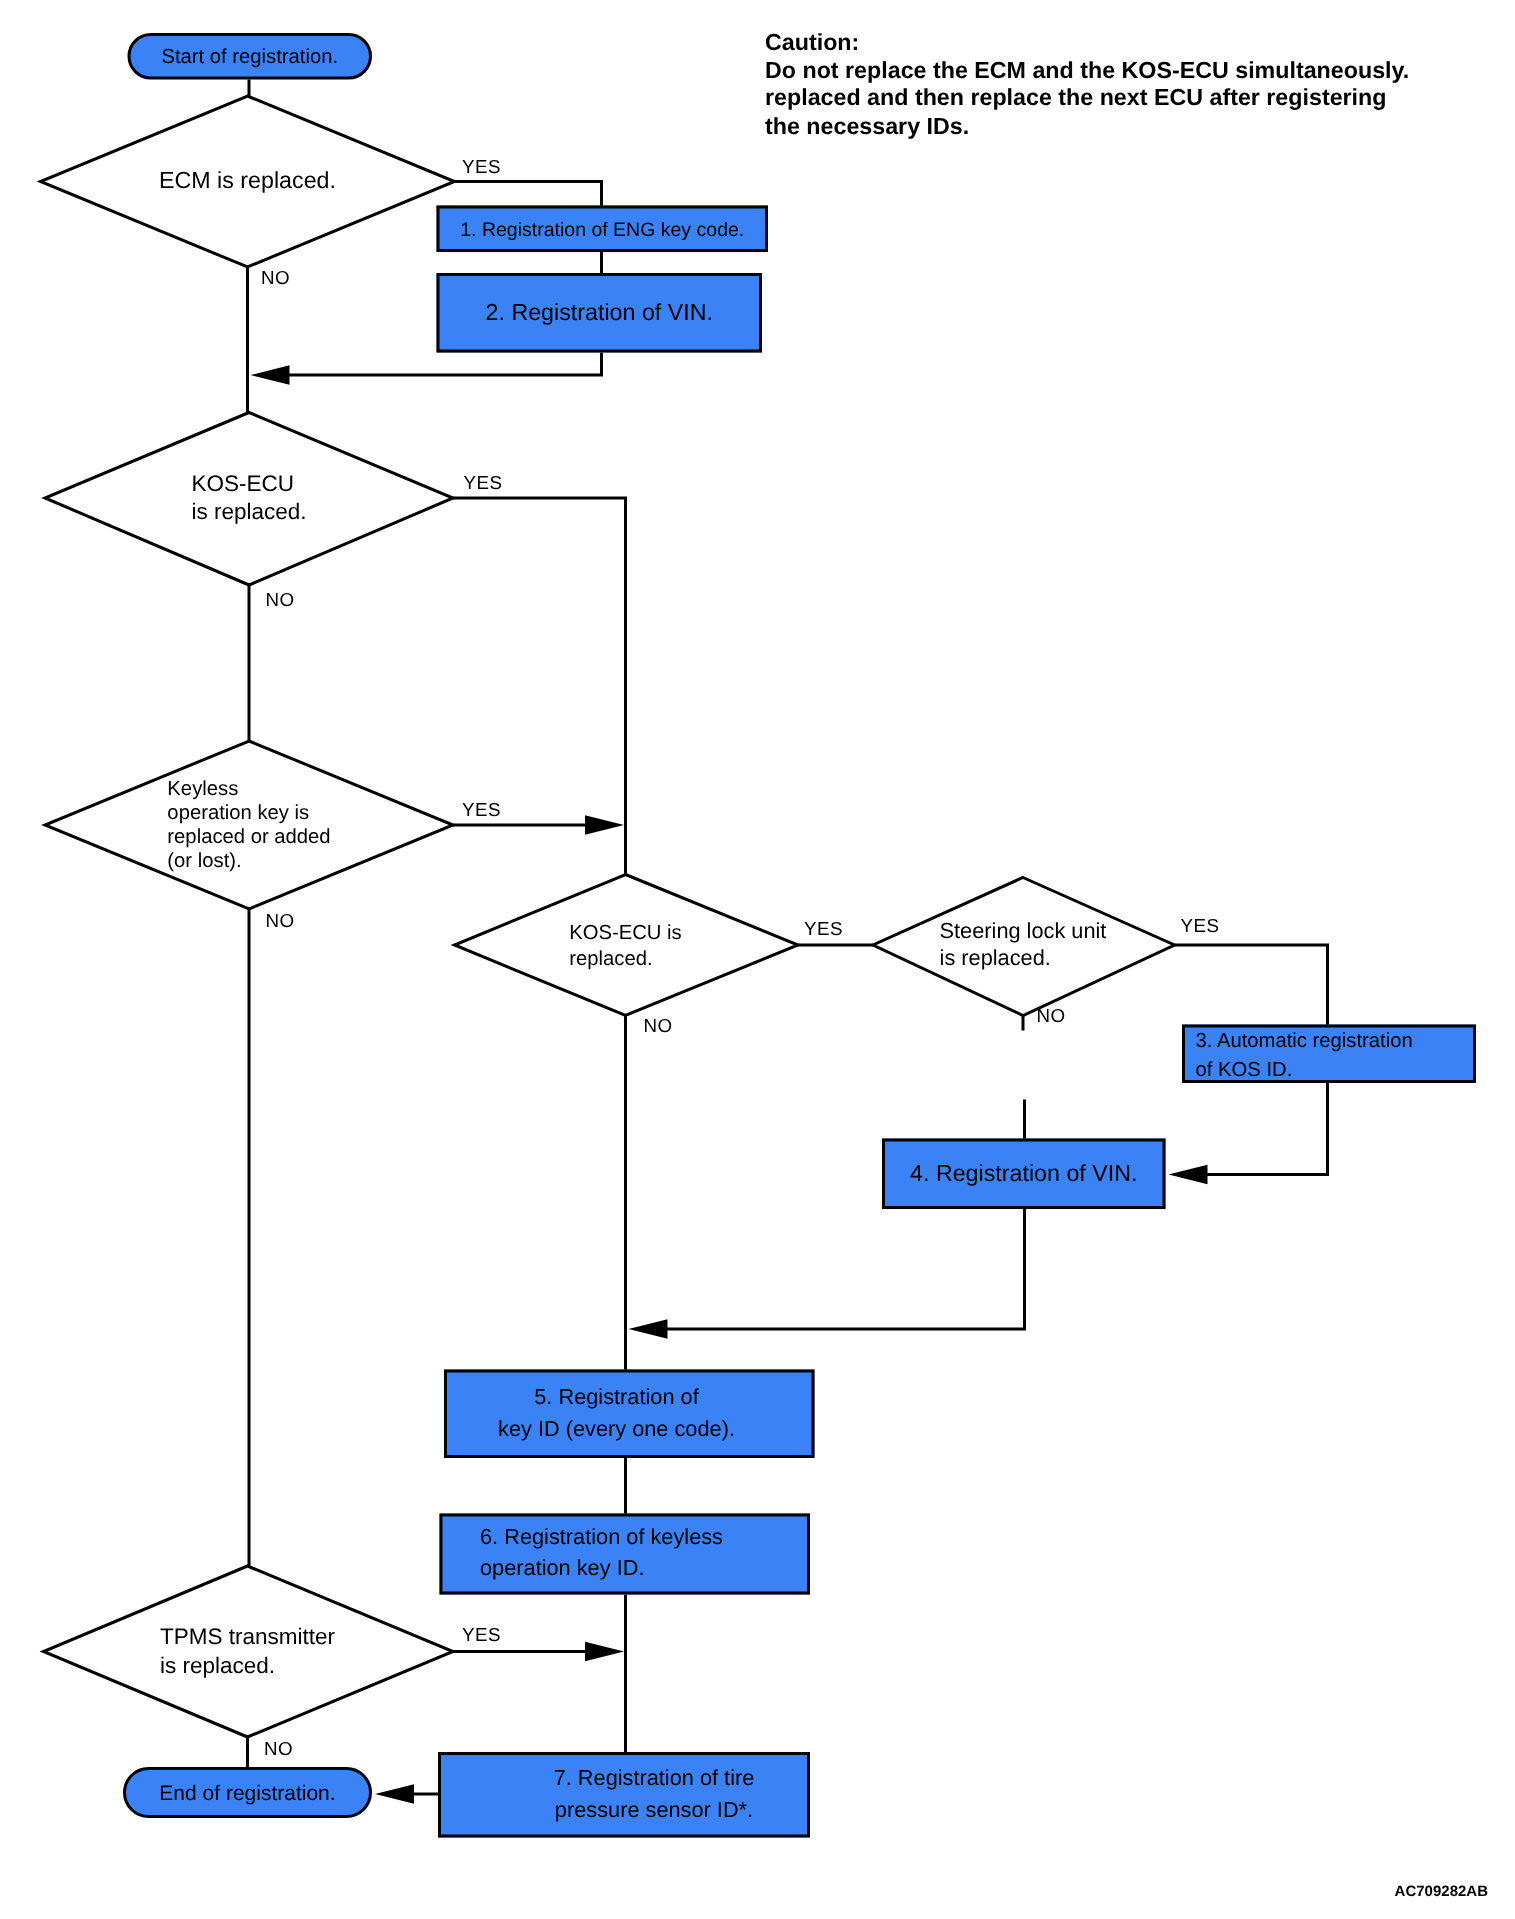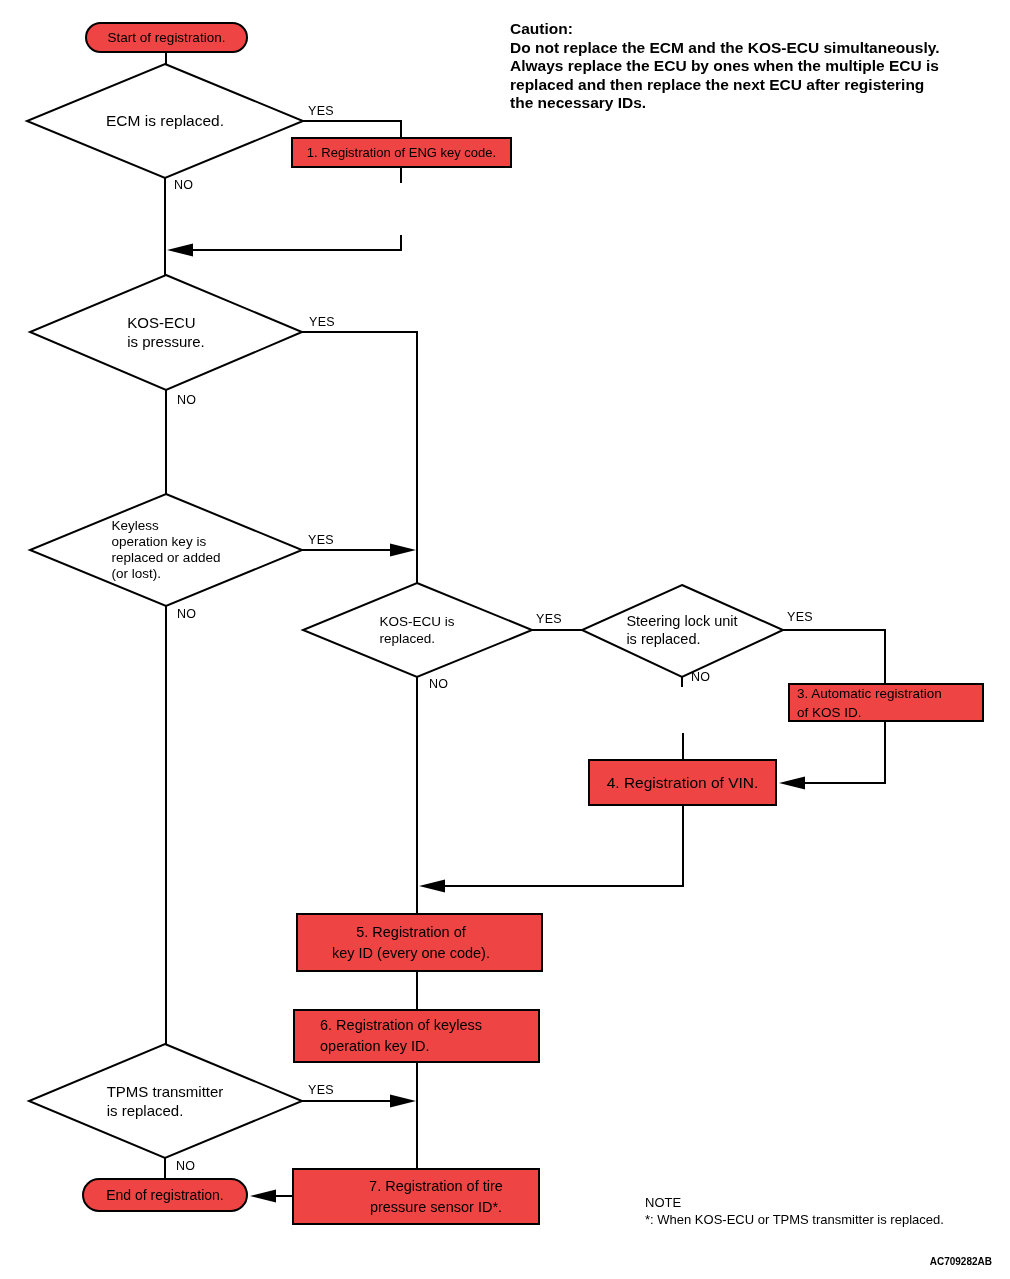--- a/index.html
+++ b/index.html
@@ -2,21 +2,21 @@
 <html><head>
 <meta charset="utf-8">
 <style>
   html,body{margin:0;padding:0;background:#ffffff;}
   .canvas{
     position:relative;width:1010px;height:1279px;background:#ffffff;
     font-family:"Liberation Sans",sans-serif;color:#000;overflow:hidden;
   }
   svg.lines{position:absolute;left:0;top:0;}
   .node{
-    position:absolute;box-sizing:border-box;background:#ef4444;border:2px solid #000;
+    position:absolute;box-sizing:border-box;background:#3b82f6;border:2px solid #000;
     display:flex;align-items:center;justify-content:center;text-align:center;
   }
   .capsule{border-radius:17px;font-size:13.5px;}
   .pre{white-space:pre-line;}
   .dtext{
     position:absolute;display:flex;align-items:center;justify-content:center;
     text-align:left;pointer-events:none;
   }
   .yn{position:absolute;font-size:12.5px;letter-spacing:.3px;}
   .leftalign{justify-content:flex-start;text-align:left;}
@@ -75,33 +75,34 @@
       <polygon points="416,1101 390,1094.5 390,1107.5"></polygon>
       <polygon points="250,1196 276,1189.5 276,1202.5"></polygon>
     </g>
   </svg>
 
   <div class="node capsule" style="left:85px;top:22px;width:163px;height:31px;">Start of registration.</div>
   <div class="node capsule" style="left:82px;top:1178px;width:166px;height:34px;font-size:14px;">End of registration.</div>
 
   <div class="dtext" style="left:45px;top:103px;width:240px;height:36px;font-size:15.5px;">ECM is replaced.</div>
   <div class="dtext pre" style="left:46px;top:309px;width:240px;height:46px;font-size:15px;line-height:19px;">KOS-ECU
-is pressure.</div>
+is replaced.</div>
   <div class="dtext pre" style="left:46px;top:517px;width:240px;height:66px;font-size:13.5px;line-height:16px;">Keyless
 operation key is
 replaced or added
 (or lost).</div>
   <div class="dtext pre" style="left:327px;top:606px;width:180px;height:48px;font-size:13.5px;line-height:17px;">KOS-ECU is
 replaced.</div>
   <div class="dtext pre" style="left:587px;top:608px;width:190px;height:44px;font-size:14.5px;line-height:18px;">Steering lock unit
 is replaced.</div>
   <div class="dtext pre" style="left:45px;top:1078px;width:240px;height:46px;font-size:15px;line-height:19px;">TPMS transmitter
 is replaced.</div>
 
   <div class="node" style="left:291px;top:137px;width:221px;height:31px;font-size:13px;">1. Registration of ENG key code.</div>
+  <div class="node" style="left:291px;top:182px;width:217px;height:53px;font-size:15.5px;">2. Registration of VIN.</div>
   <div class="node pre leftalign" style="left:788px;top:683px;width:196px;height:39px;font-size:13.5px;line-height:19px;padding-left:7px;">3. Automatic registration
 of KOS ID.</div>
   <div class="node" style="left:588px;top:759px;width:189px;height:47px;font-size:15.5px;">4. Registration of VIN.</div>
   <div class="node pre leftalign" style="left:296px;top:913px;width:247px;height:59px;font-size:14.5px;line-height:21px;padding-left:34px;text-align:center;">5. Registration of
 key ID (every one code).</div>
   <div class="node pre leftalign" style="left:293px;top:1009px;width:247px;height:54px;font-size:14.5px;line-height:21px;padding-left:25px;">6. Registration of keyless
 operation key ID.</div>
   <div class="node pre" style="left:292px;top:1168px;width:248px;height:57px;font-size:14.5px;line-height:21px;padding-left:40px;">7. Registration of tire
 pressure sensor ID*.</div>
 
@@ -114,25 +115,20 @@
   <span class="yn" style="left:536px;top:612px;">YES</span>
   <span class="yn" style="left:429px;top:677px;">NO</span>
   <span class="yn" style="left:787px;top:610px;">YES</span>
   <span class="yn" style="left:691px;top:670px;">NO</span>
   <span class="yn" style="left:308px;top:1083px;">YES</span>
   <span class="yn" style="left:176px;top:1159px;">NO</span>
 
   <div class="caution">
     <div>Caution:</div>
     <div>Do not replace the ECM and the KOS-ECU simultaneously.</div>
-    <div>Always replace the ECU by ones when the multiple ECU is</div>
     <div>replaced and then replace the next ECU after registering</div>
     <div>the necessary IDs.</div>
   </div>
 
-  <div class="noteblk">
-    <div>NOTE</div>
-    <div>*: When KOS-ECU or TPMS transmitter is replaced.</div>
-  </div>
 
   <div class="figcode">AC709282AB</div>
 
 </div>
 
 </body></html>

